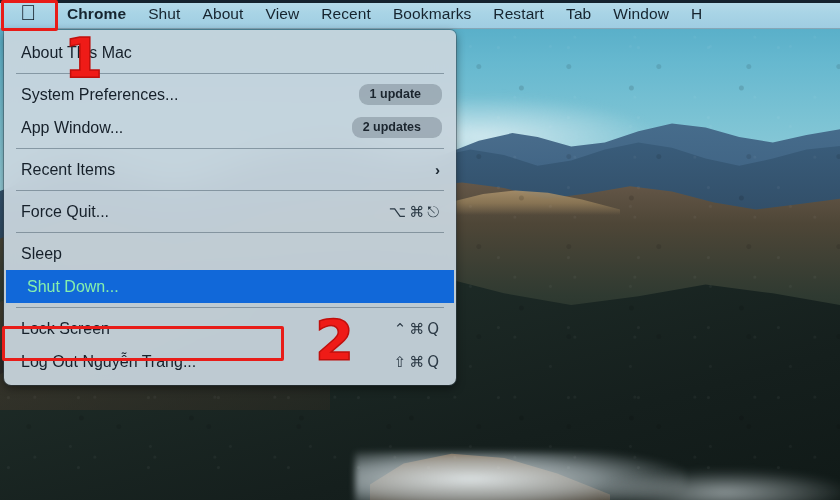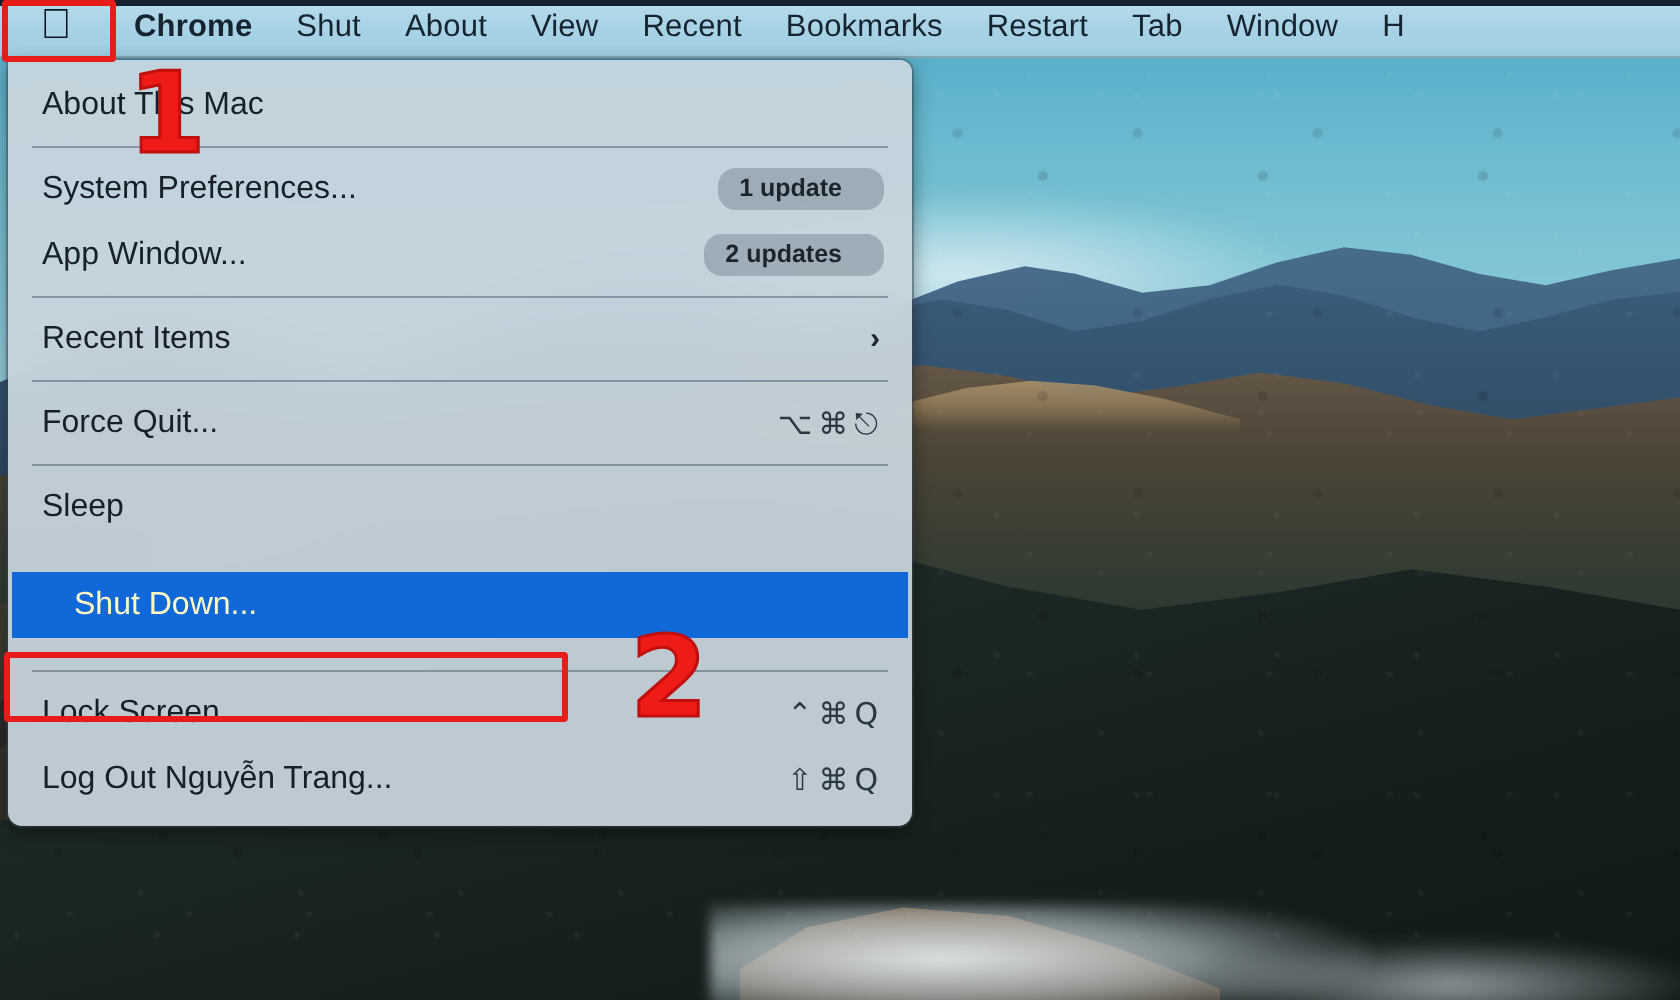--- a/index.html
+++ b/index.html
@@ -158,23 +158,23 @@
     height: 33px;
     display:flex; align-items:center;
     padding: 0 14px 0 17px;
     color:#16202a;
     font-size: 16px;
     white-space:nowrap;
   }
   .menu-row .label { flex: 1; }
   .menu-row.highlight {
     background:#1168d9;
-    color:#fef9c3;
-    margin: 16px 2px;
-    padding-left: 31px;
+    color:#86efac;
+    margin: 0 2px;
+    padding-left: 21px;
   }
   .sep {
     height:1px;
     background: rgba(60,80,95,.45);
     margin: 4px 12px;
   }
   .badge {
     background: rgba(125,140,152,.55);
     color:#1b252e;
     font-size: 12.5px;

